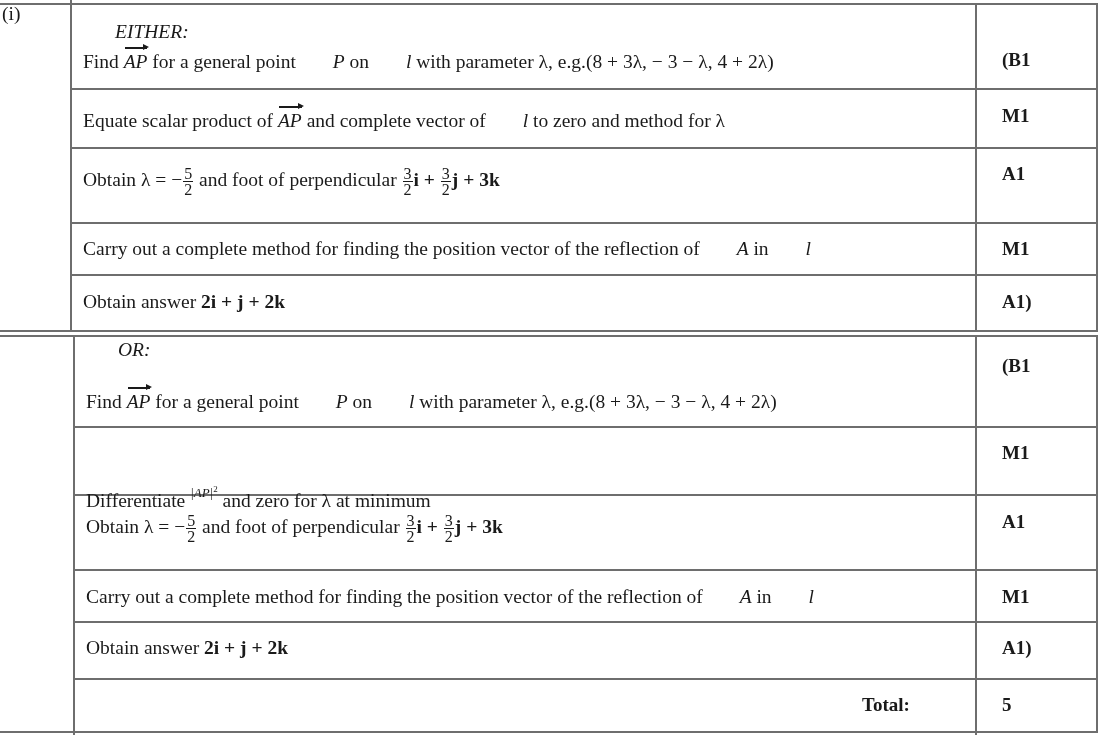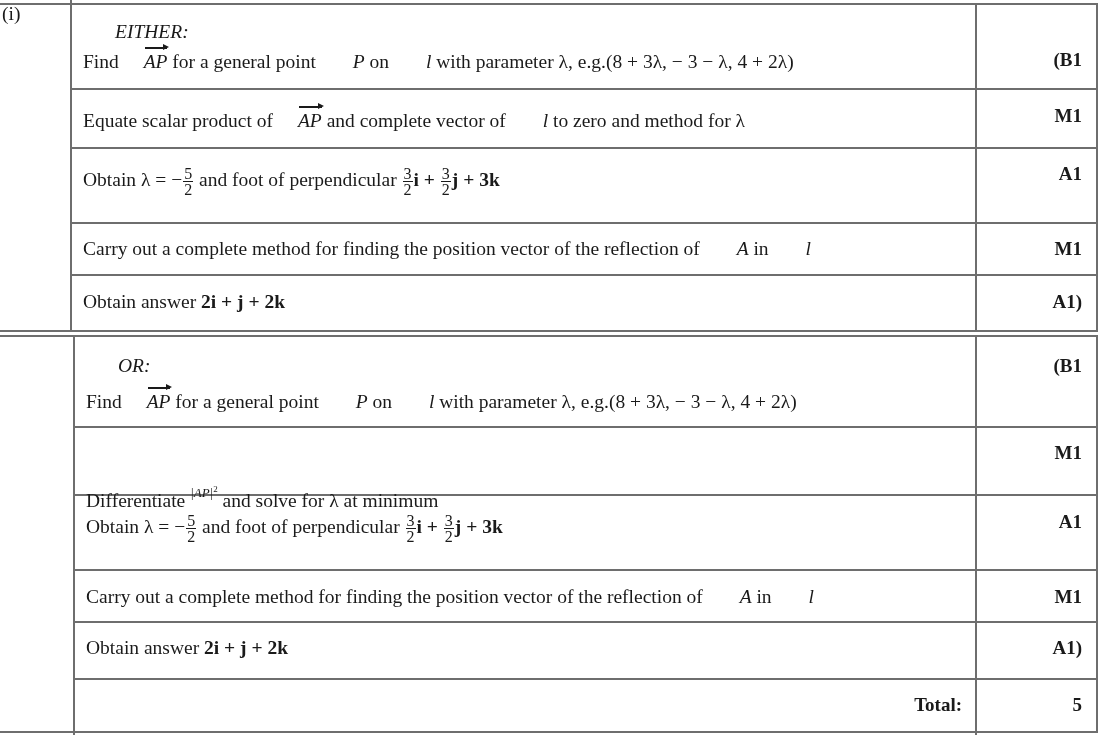--- a/index.html
+++ b/index.html
@@ -1,24 +1,24 @@
 <!DOCTYPE html>
 <html><head>
 <meta charset="utf-8">
 <style>
   html, body { margin:0; padding:0; background:#ffffff; }
   body { width:1100px; height:735px; position:relative; overflow:hidden;
          font-family:"Liberation Serif","DejaVu Serif",serif; color:#1a1a1a; }
   .hl { position:absolute; height:2px; background:#6e6e6e; }
   .vl { position:absolute; width:2px; background:#6e6e6e; }
   .txt { position:absolute; font-size:19.5px; white-space:nowrap; line-height:24px; }
-  .mark { position:absolute; font-size:19px; font-weight:bold; text-align:right; width:80px; line-height:24px; }
+  .mark { position:absolute; font-size:19px; font-weight:bold; text-align:left; width:80px; line-height:24px; }
   .it { font-style:italic;margin-left:32px; }
   .b { font-weight:bold; }
-  .ov { position:relative; display:inline-block; font-style:italic;margin-left:20px; }
+  .ov { position:relative; display:inline-block; font-style:italic; }
   .ov::before { content:""; position:absolute; left:1px; right:0; top:-3px; height:1.5px; background:#1a1a1a; }
   .ov::after { content:""; position:absolute; right:-2px; top:-6px; width:0; height:0;
                border-left:6px solid #1a1a1a; border-top:3.5px solid transparent; border-bottom:3.5px solid transparent; }
   .frac { display:inline-block; vertical-align:middle; text-align:center; font-size:16px; line-height:15px; margin:0 1px; }
   .frac span { display:block; }
   .frac .num { border-bottom:1.3px solid #1a1a1a; padding:0 1px; }
   .abs { display:inline-block; font-size:13px; vertical-align:10px; font-style:italic;margin-top:20px; }
   .abs sup { font-size:9px; font-style:normal; }
 </style>
 </head>
@@ -71,28 +71,28 @@
   <div class="hl" style="left:73px;top:426px;width:1024px;"></div>
   <div class="hl" style="left:73px;top:494px;width:1024px;"></div>
   <div class="hl" style="left:73px;top:569px;width:1024px;"></div>
   <div class="hl" style="left:73px;top:621px;width:1024px;"></div>
   <div class="hl" style="left:73px;top:678px;width:1024px;"></div>
   <div class="hl" style="left:0;top:731px;width:1097px;"></div>
   <div class="vl" style="left:73px;top:335px;height:400px;"></div>
   <div class="vl" style="left:975px;top:335px;height:400px;"></div>
   <div class="vl" style="left:1096px;top:335px;height:398px;"></div>
 
-  <div class="txt it" style="left:86px;top:354px;">OR:</div>
+  <div class="txt it" style="left:86px;top:338px;">OR:</div>
   <div class="txt" style="left:86px;top:390px;">
     <span>Find </span><span class="ov">AP</span><span> for a general point </span><span class="it">P</span><span> on </span><span class="it">l</span><span> with parameter </span><span>λ</span><span>, e.g.(8 + 3λ, − 3 − λ, 4 + 2λ)</span>
   </div>
   <div class="mark" style="left:1002px;top:354px;">(B1</div>
 
   <div class="txt" style="left:86px;top:457px;">
-    <span>Differentiate </span><span class="abs"><span>|AP|</span><sup>2</sup></span><span>  and solve for λ at minimum</span>
+    <span>Differentiate </span><span class="abs"><span>|AP|</span><sup>2</sup></span><span>  and zero for λ at minimum</span>
   </div>
   <div class="mark" style="left:1002px;top:441px;">M1</div>
 
   <div class="txt" style="left:86px;top:513px;">
     <span>Obtain </span><span>λ = −</span><span class="frac"><span class="num">5</span><span>2</span></span><span> and foot of perpendicular </span><span class="frac"><span class="num">3</span><span>2</span></span><span class="b">i + </span><span class="frac"><span class="num">3</span><span>2</span></span><span class="b">j + 3k</span>
   </div>
   <div class="mark" style="left:1002px;top:510px;">A1</div>
 
   <div class="txt" style="left:86px;top:585px;">
     <span>Carry out a complete method for finding the position vector of the reflection of </span><span class="it">A</span><span> in </span><span class="it">l</span>

